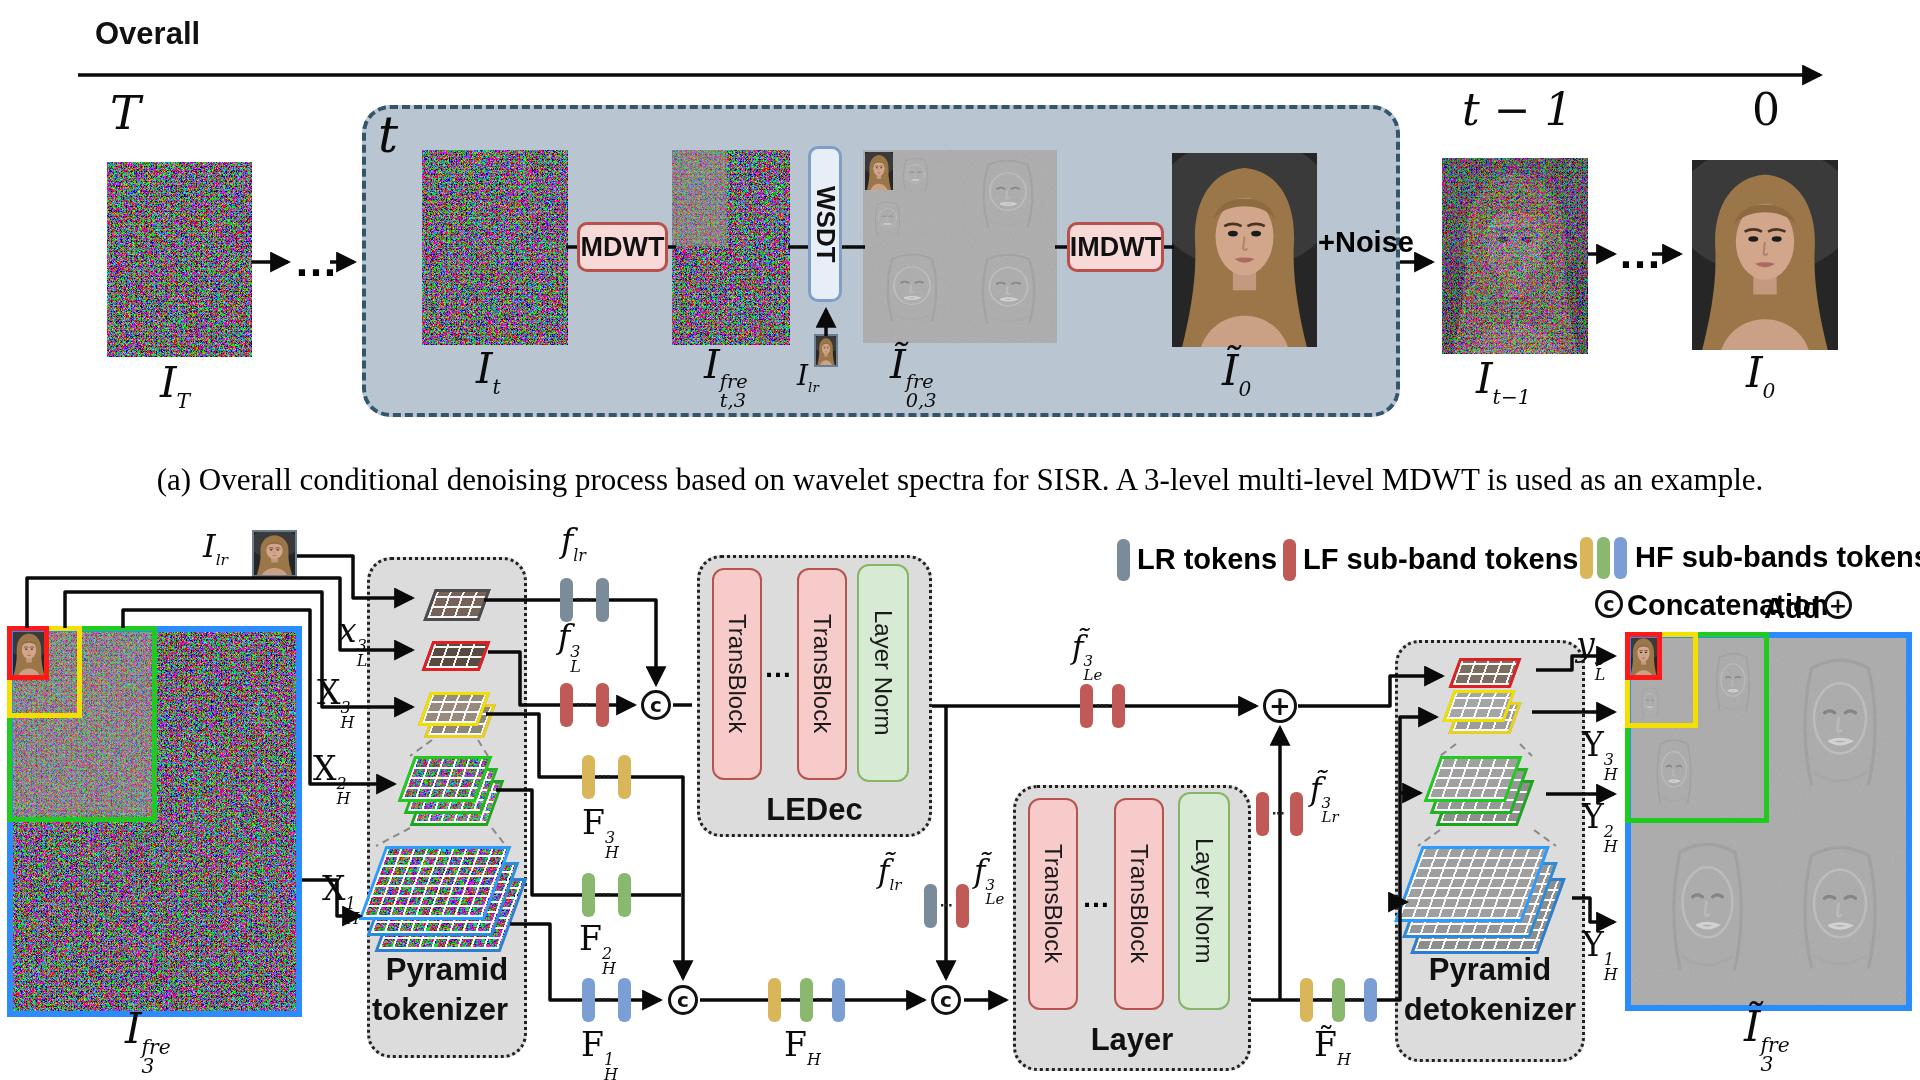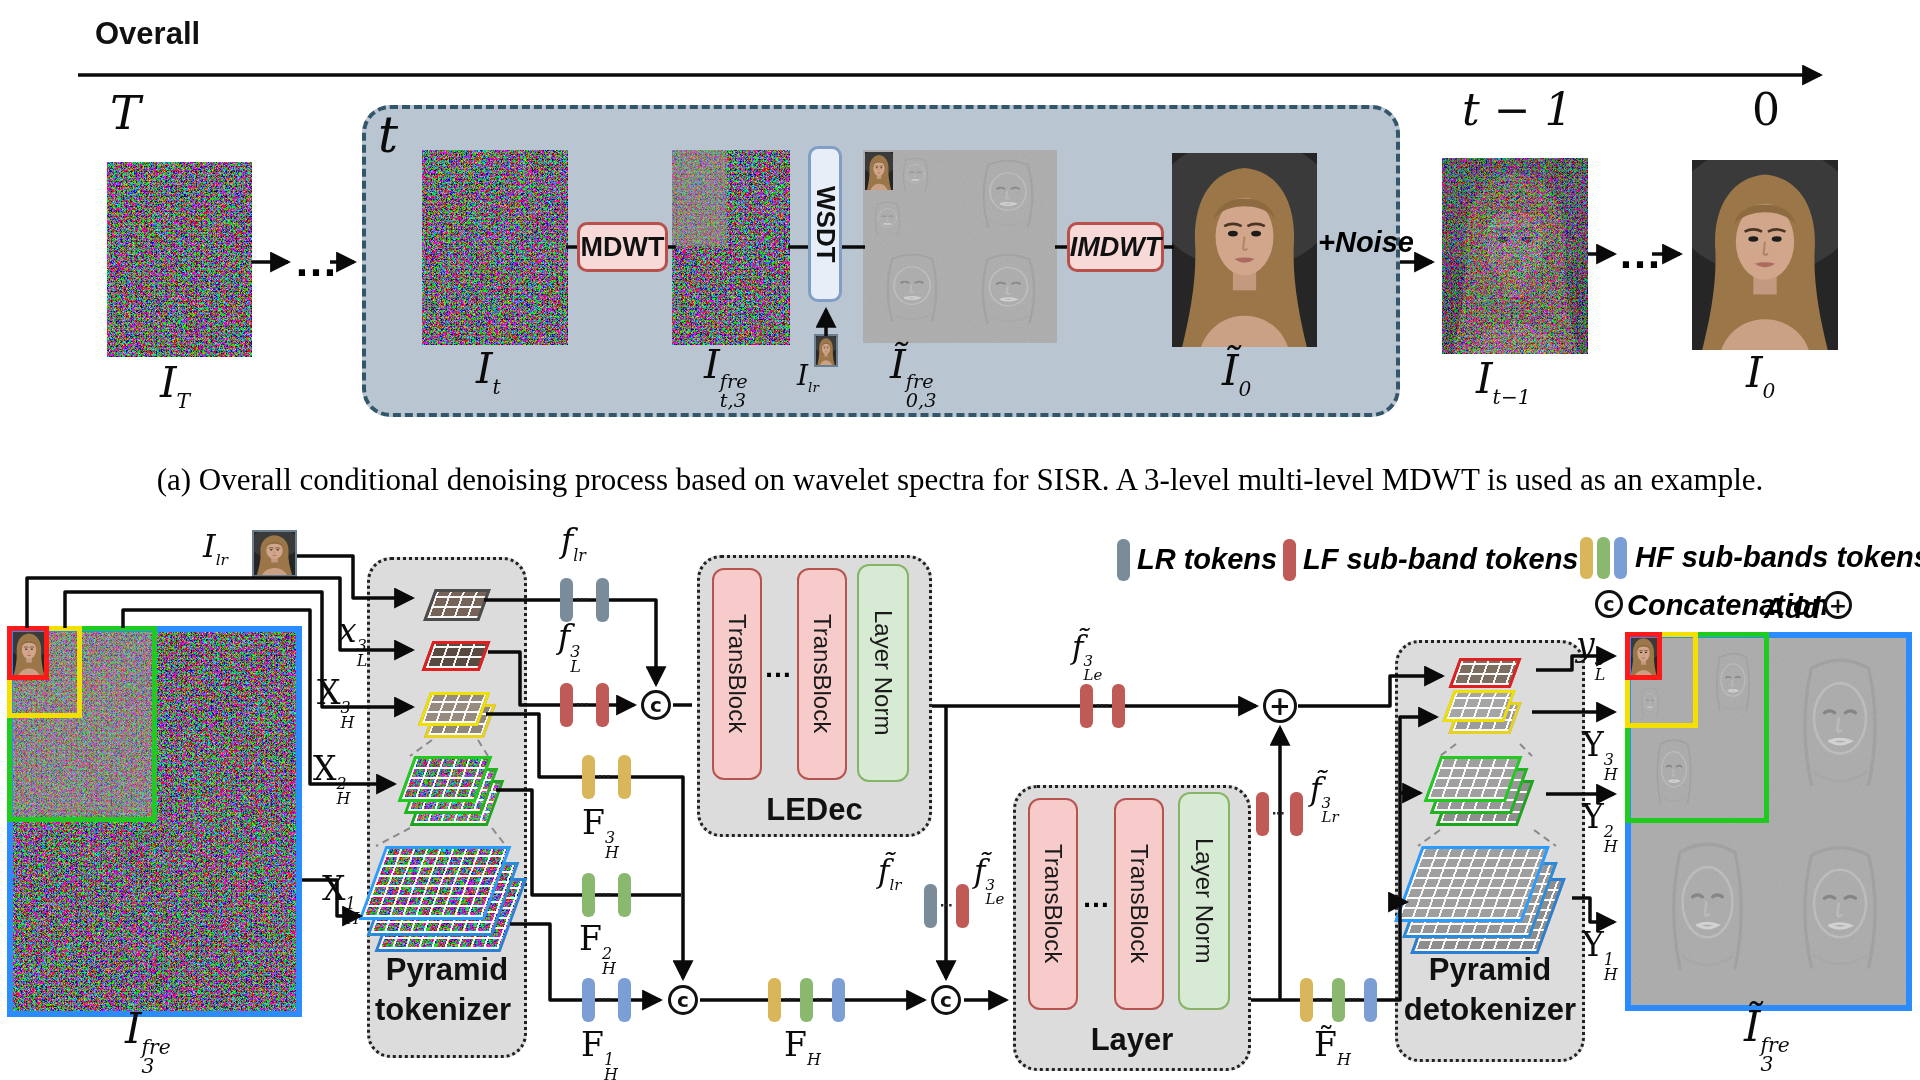--- a/index.html
+++ b/index.html
@@ -39,21 +39,21 @@
   
   .mlab{position:absolute;font-family:"DejaVu Serif",serif;font-style:italic;color:#0b0b0b;
         white-space:nowrap;z-index:5;line-height:1;}
   .mlab .stk{display:inline-flex;flex-direction:column;vertical-align:-0.45em;line-height:.95;font-size:58%;}
   .mlab .stk sup,.mlab .stk sub{display:block;}
   .mlab .stk :empty{display:none;}
   .mlab.rm > .mb{font-style:normal;}
   .wires{position:absolute;left:0;top:0;z-index:3;}
   .caption{position:absolute;left:0;top:462px;width:1920px;text-align:center;
            font-family:"Liberation Serif",serif;font-size:31px;color:#000;z-index:2;}
-  .legtext{position:absolute;font-weight:600;font-size:29px;color:#000;z-index:4;white-space:nowrap;font-style:italic;}
+  .legtext{position:absolute;font-weight:600;font-size:29px;color:#000;z-index:4;white-space:nowrap;}
   .dots{position:absolute;font-weight:bold;color:#000;z-index:4;}
   .title{position:absolute;left:95px;top:16px;font-weight:bold;font-size:31px;z-index:4;}
 </style>
 </head>
 <body>
 
 <div id="canvas">
 
   <svg width="0" height="0" style="position:absolute" aria-hidden="true">
     <defs>
@@ -223,21 +223,21 @@
         <use href="#faceg"></use>
       </svg>
   </div>
 
   <div class="op pink" style="left:577px;top:222px;width:91px;height:50px;">
       <span>MDWT</span>
     </div>
   <div class="op blue vt" style="left:808px;top:146px;width:34px;height:156px;font-size:26px;">
       <span>WSDT</span>
     </div>
-  <div class="op pink" style="left:1067px;top:222px;width:97px;height:50px;font-style:italic;">
+  <div class="op pink" style="left:1067px;top:222px;width:97px;height:50px;">
       <span>IMDWT</span>
     </div>
   <div class="legtext" style="left:1318px;top:226px;font-weight:bold;font-size:29px;">+Noise</div>
 
   <div class="dots" style="left:294px;top:236px;font-size:44px;">…</div>
   <div class="dots" style="left:1618px;top:228px;font-size:44px;">…</div>
 
   <span class="mlab" style="left:160px;top:362px;font-size:42px;"><span class="mb">I</span><span class="stk">
         <sub>T</sub>
       </span></span>
@@ -325,21 +325,21 @@
         <sup>2</sup>
         <sub>H</sub>
       </span></span>
   <span class="mlab rm" style="left:322px;top:872px;font-size:33px;"><span class="mb">X</span><span class="stk">
         <sup>1</sup>
         <sub>H</sub>
       </span></span>
 
   <div class="panel" style="left:367px;top:557px;width:160px;height:501px;"></div>
   <div class="blocklabel" style="left:367px;top:952px;width:160px;text-align:center;">Pyramid</div>
-  <div class="blocklabel" style="left:367px;top:992px;width:146px;text-align:left;margin-left:8px;">tokenizer</div>
+  <div class="blocklabel" style="left:367px;top:992px;width:146px;text-align:center;">tokenizer</div>
 
   <div class="pgrid" style="left:429px;top:589px;width:56px;height:32px;background:#75635a;border:3px solid #4c4c4c;">
       <div class="glines"></div>
     </div>
   <div class="pgrid" style="left:427px;top:641px;width:58px;height:30px;background:#584a41;border:3px solid #e02020;">
       <div class="glines"></div>
     </div>
   <div class="pgrid" style="left:430px;top:704px;width:60px;height:34px;background:#8f867b;border:3px solid #e8d21f;">
       <div class="glines"></div>
     </div>

